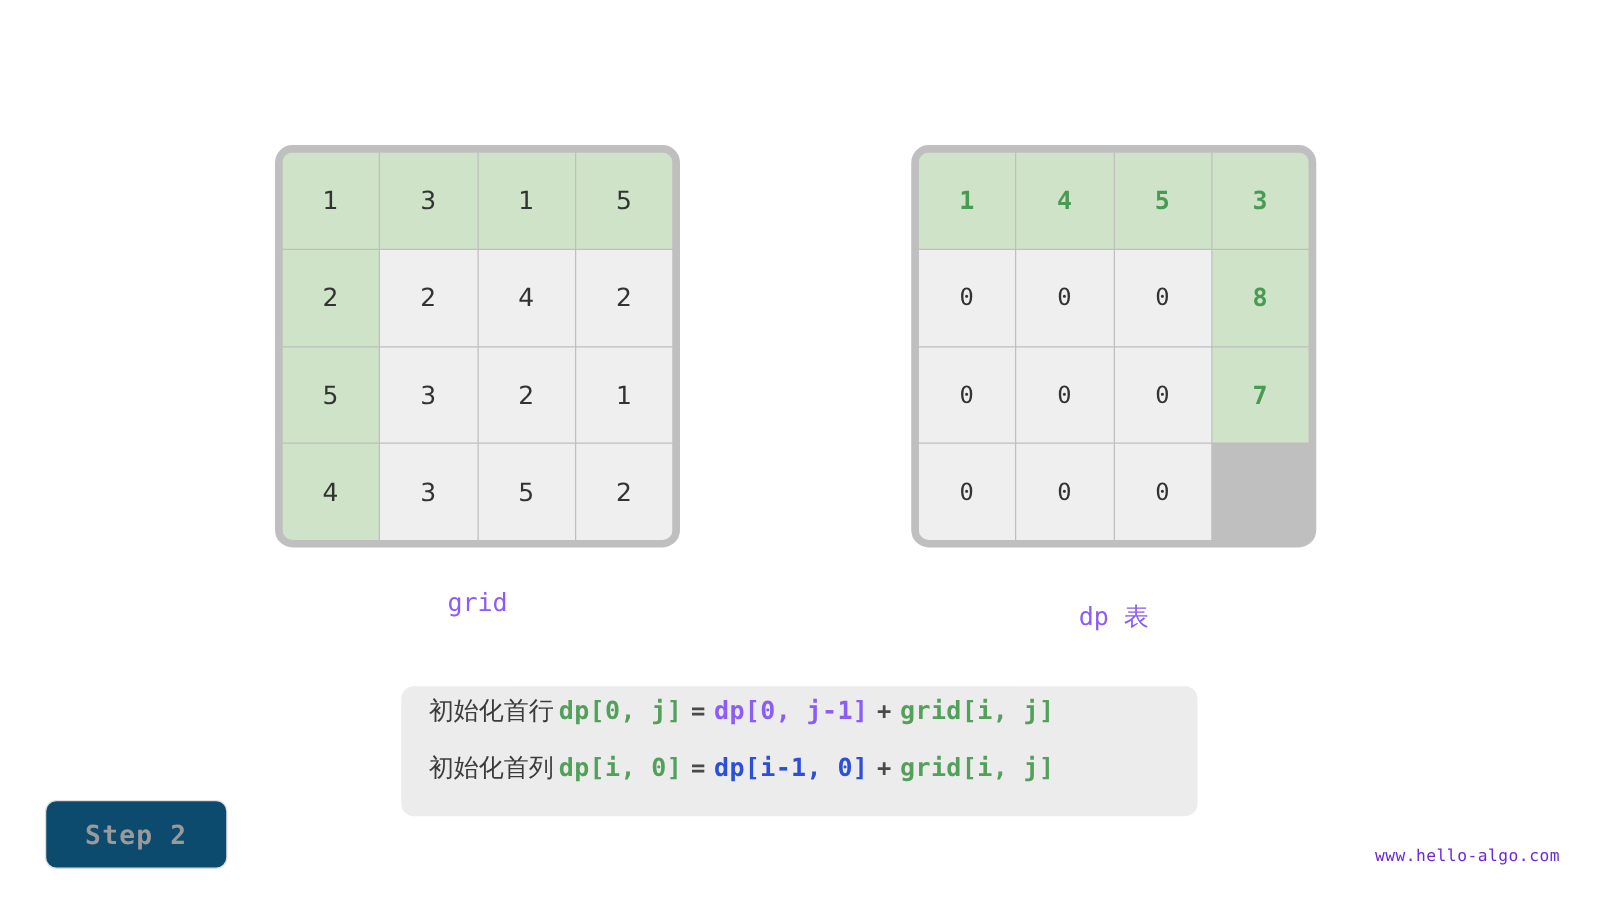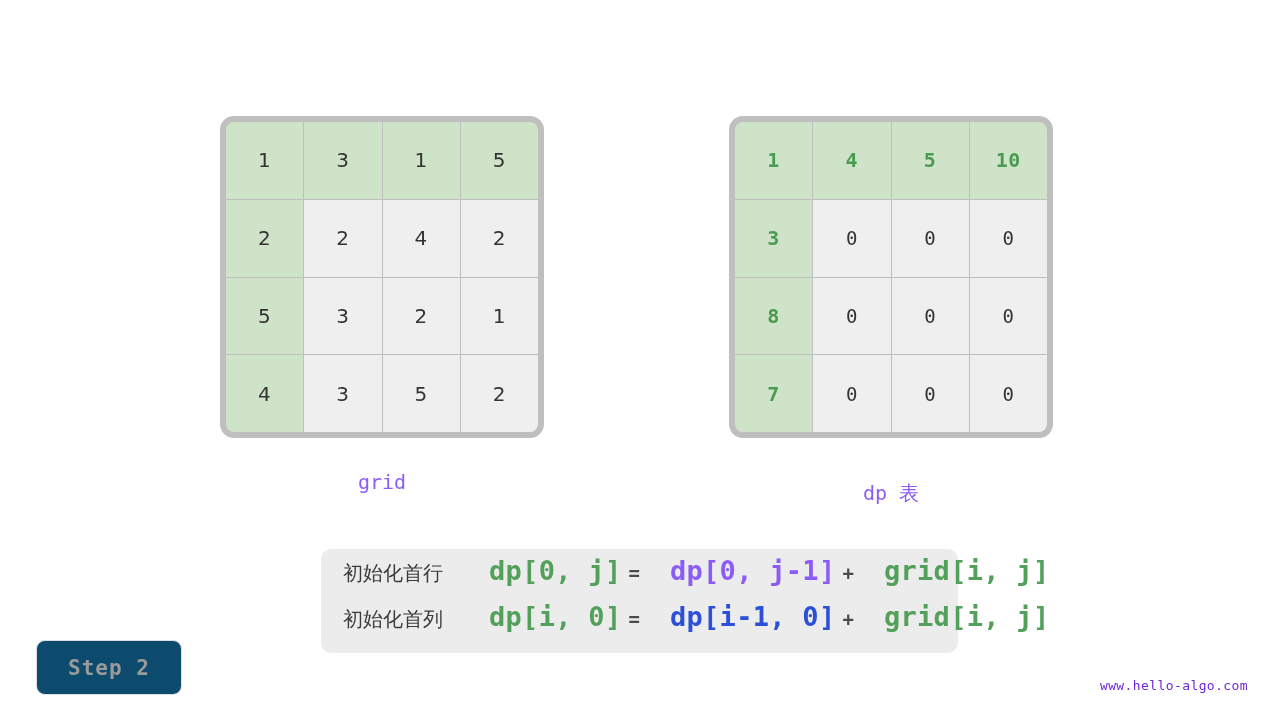--- a/index.html
+++ b/index.html
@@ -86,28 +86,27 @@
   .formula-row {
     display: flex;
     align-items: baseline;
     height: 46px;
     white-space: nowrap;
   }
   .f-label {
     font-family: "DejaVu Sans", sans-serif;
     font-size: 20px;
     color: #3b3b3b;
-    margin-right: 23px;
+    margin-right: 4px;
   }
   .f-code {
     font-family: "DejaVu Sans Mono", monospace;
-    font-size: 27px;
+    font-size: 20px;
     font-weight: bold;
     letter-spacing: 0.3px;
-    margin-left: 23px;
   }
   .f-green { color: #52a05a; }
   .f-blue  { color: #8b5cf6; }
   .f-blue2 { color: #2b4fd8; }
   .f-op {
     font-family: "DejaVu Sans Mono", monospace;
     font-size: 19px;
     font-weight: bold;
     color: #4a4a4a;
     margin: 0 7px;
@@ -164,21 +163,20 @@
     <div class="cell">3</div>
     <div class="cell">5</div>
     <div class="cell">2</div>
   </div>
 <div class="caption" id="grid-caption">grid</div>
 
 <div class="matrix" id="dp-matrix">
     <div class="cell green">1</div>
     <div class="cell green">4</div>
     <div class="cell green">5</div>
-    <div class="cell green">10</div>
     <div class="cell green">3</div>
     <div class="cell">0</div>
     <div class="cell">0</div>
     <div class="cell">0</div>
     <div class="cell green">8</div>
     <div class="cell">0</div>
     <div class="cell">0</div>
     <div class="cell">0</div>
     <div class="cell green">7</div>
     <div class="cell">0</div>

